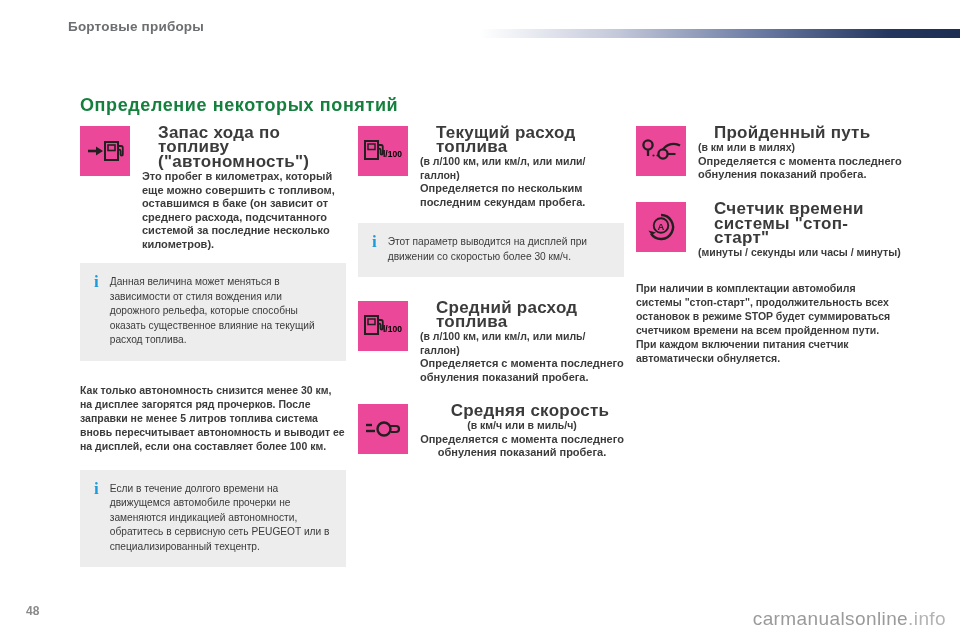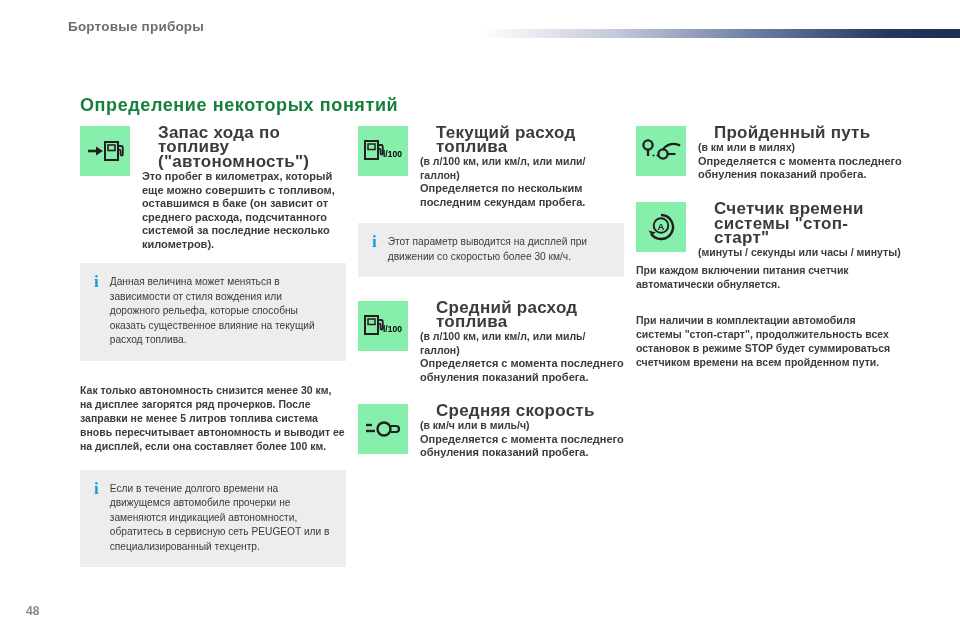--- a/index.html
+++ b/index.html
@@ -35,21 +35,21 @@
   
   .col{position:absolute;width:266px;}
   .col1{left:80px;top:126px;}
   .col2{left:358px;top:126px;}
   .col3{left:636px;top:126px;}
 
   
   .block{position:relative;margin-bottom:4px;}
   .icon-box{
     position:absolute;left:0;top:0;width:50px;height:50px;
-    background:#86efac;display:flex;align-items:center;justify-content:center;
+    background:#ec4899;display:flex;align-items:center;justify-content:center;
   }
   .blk-body{margin-left:62px;}
   .blk-title{
     font-size:17px;font-weight:bold;color:#3b3b3b;
     line-height:14px;letter-spacing:.25px;margin:0 0 1px 16px;
   }
   .blk-sub{
     font-size:10.5px;font-weight:bold;color:#3b3b3b;
     line-height:13.5px;margin:0;
   }
@@ -169,21 +169,21 @@
           <text class="unit" x="21" y="20">l/100</text>
         </svg>
       </div>
       <div class="blk-body">
         <div class="blk-title">Средний расход топлива</div>
         <div class="blk-sub">(в л/100 км, или км/л, или миль/галлон)</div>
         <div class="blk-text">Определяется с момента последнего обнуления показаний пробега.</div>
       </div>
     </div>
 
-    <div class="block" style="margin-top:20px;">
+    <div class="block" style="margin-top:20px;text-align:center;">
       <div class="icon-box">
         <svg width="40" height="26" viewBox="0 0 40 26">
           <path d="M3 9h6" stroke="#231f20" stroke-width="2.4"></path>
           <path d="M3 15h9" stroke="#231f20" stroke-width="2.4"></path>
           <circle cx="21" cy="13" r="6.5" stroke="#231f20" stroke-width="2.4" fill="none"></circle>
           <path d="M27 10h6c2 0 3 1.2 3 3s-1 3-3 3h-5" stroke="#231f20" stroke-width="2.2" fill="none"></path>
         </svg>
       </div>
       <div class="blk-body">
         <div class="blk-title">Средняя скорость</div>
@@ -223,19 +223,20 @@
           <text x="16" y="18.6" text-anchor="middle" font-size="9.5" font-weight="bold" fill="#231f20" font-family="Liberation Sans, sans-serif">A</text>
         </svg>
       </div>
       <div class="blk-body">
         <div class="blk-title">Счетчик времени</div>
         <div class="blk-title">системы "стоп-старт"</div>
         <div class="blk-sub">(минуты / секунды или часы / минуты)</div>
       </div>
     </div>
 
+    <p class="para" style="margin-top:22px;">При наличии в комплектации автомобиля системы "стоп-старт", продолжительность всех остановок в режиме STOP будет суммироваться счетчиком времени на всем пройденном пути.</p>
     <p class="para" style="margin-top:0;">При каждом включении питания счетчик автоматически обнуляется.</p>
-    <p class="para" style="margin-top:22px;">При наличии в комплектации автомобиля системы "стоп-старт", продолжительность всех остановок в режиме STOP будет суммироваться счетчиком времени на всем пройденном пути.</p>
   </div>
 
   <div class="pagenum">48</div>
+  <div class="watermark"><span>carmanualsonline</span><span class="wm-dim">.info</span></div>
 
 </div>
 
 </body></html>

